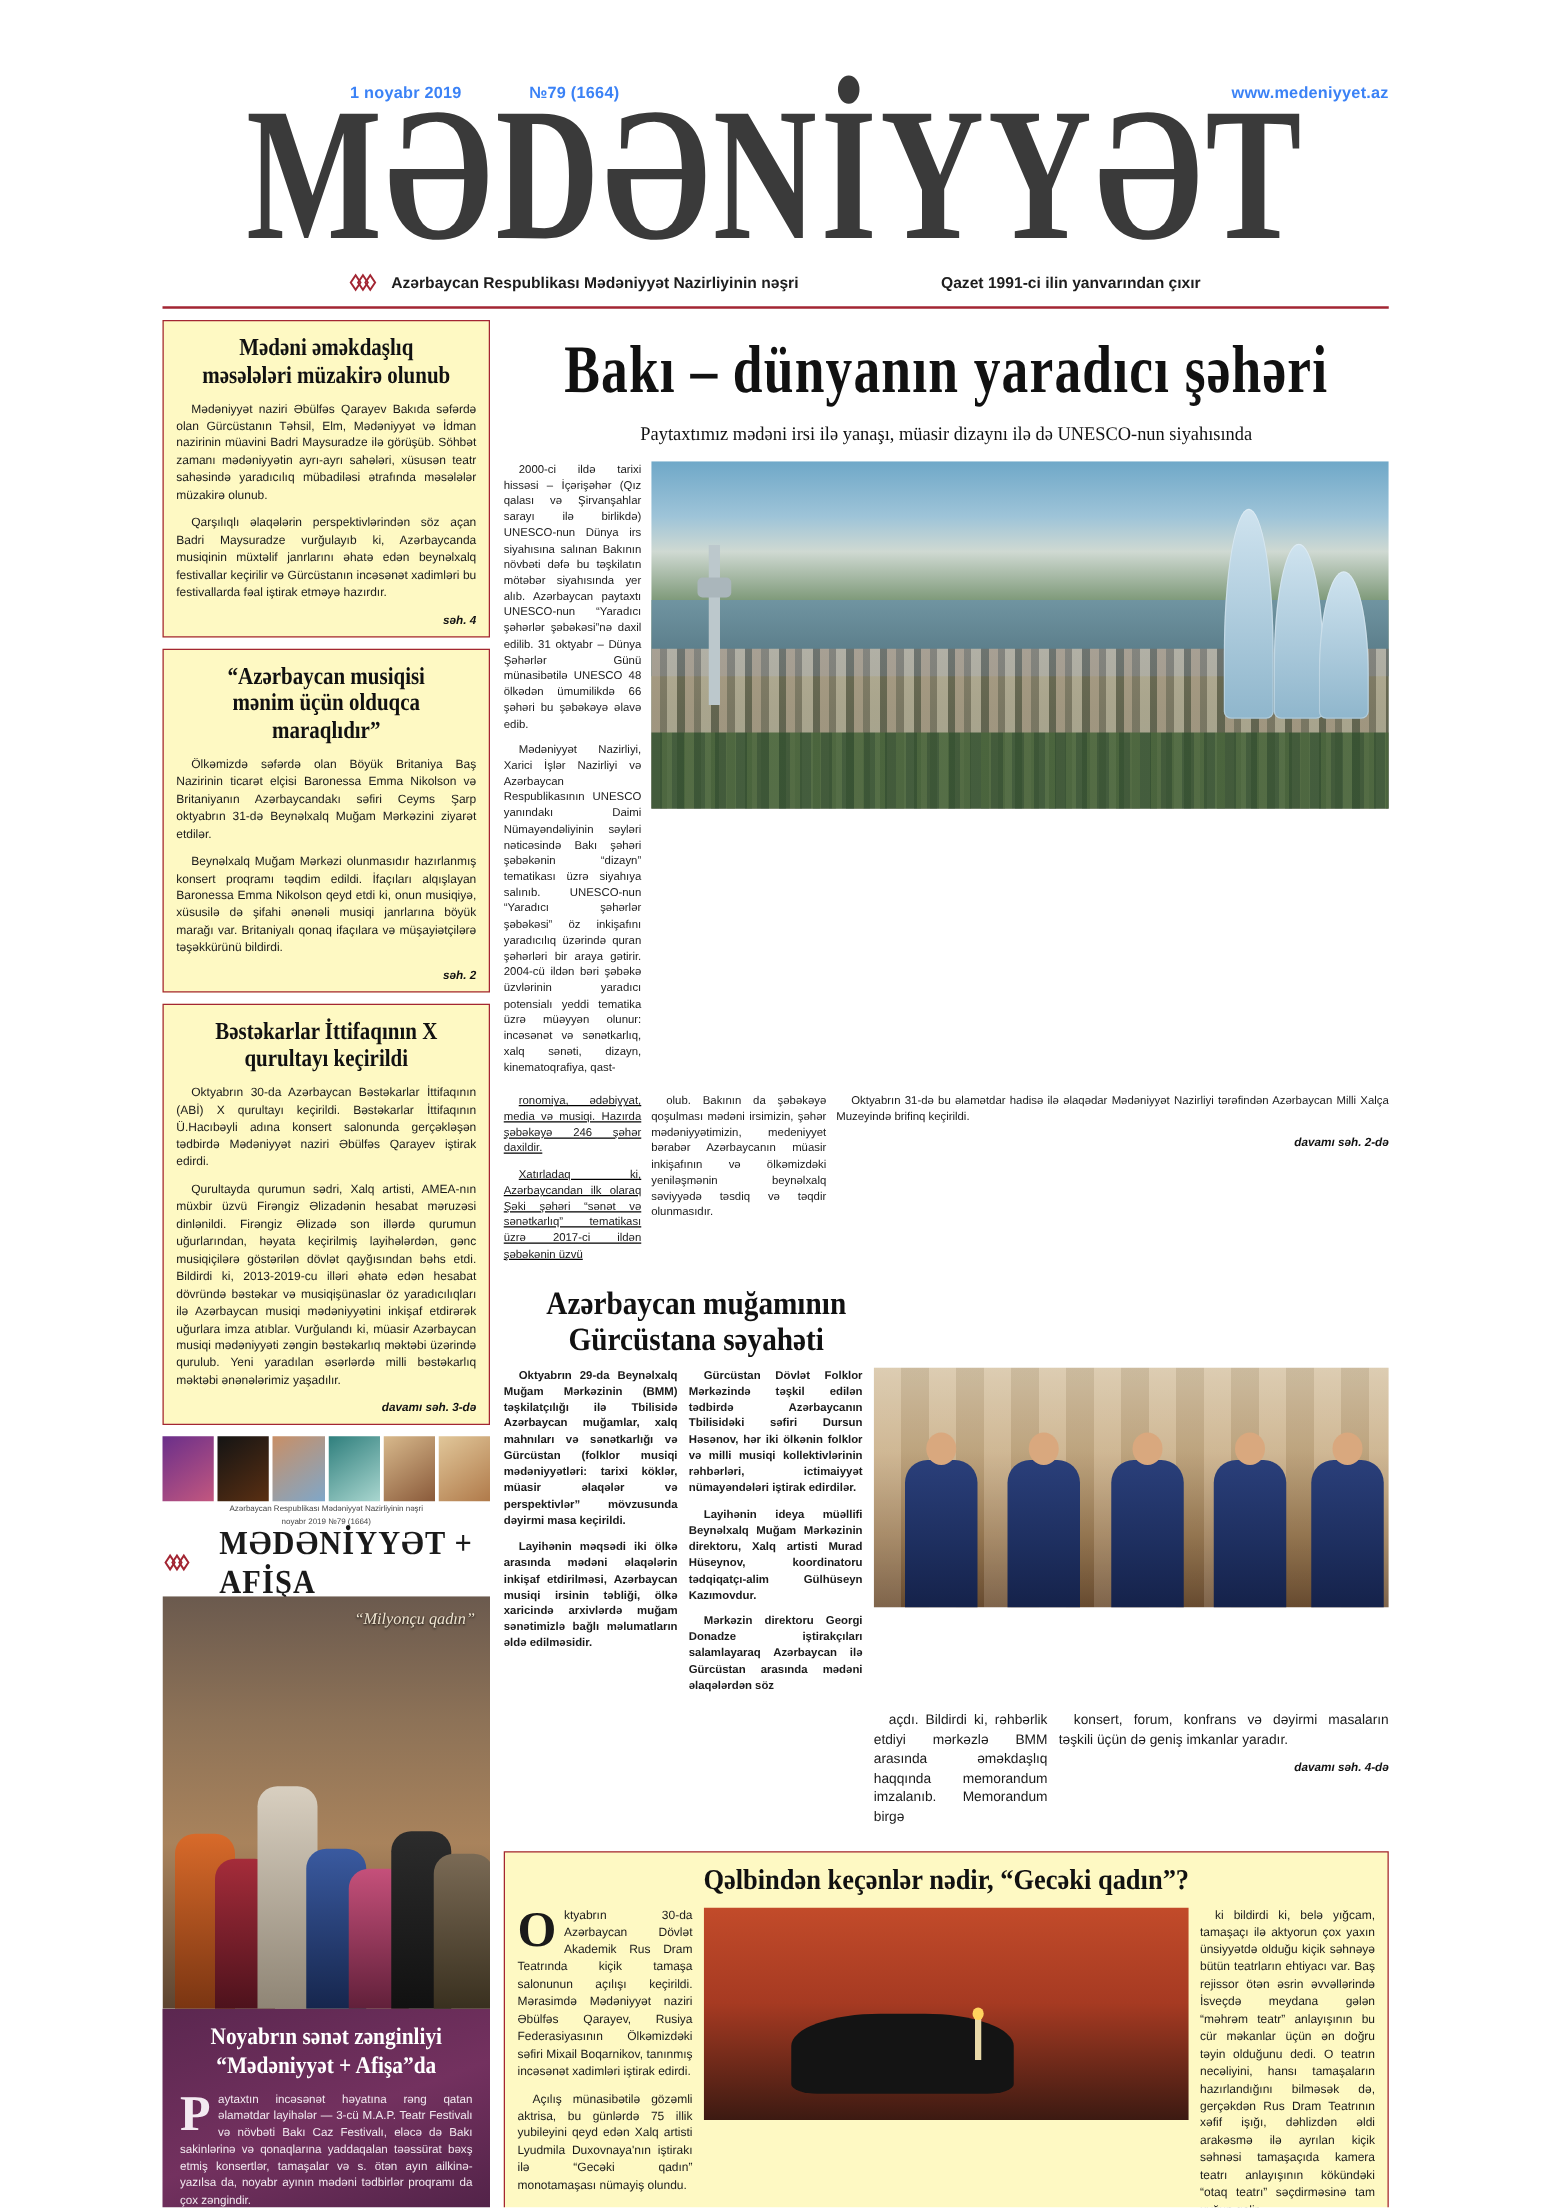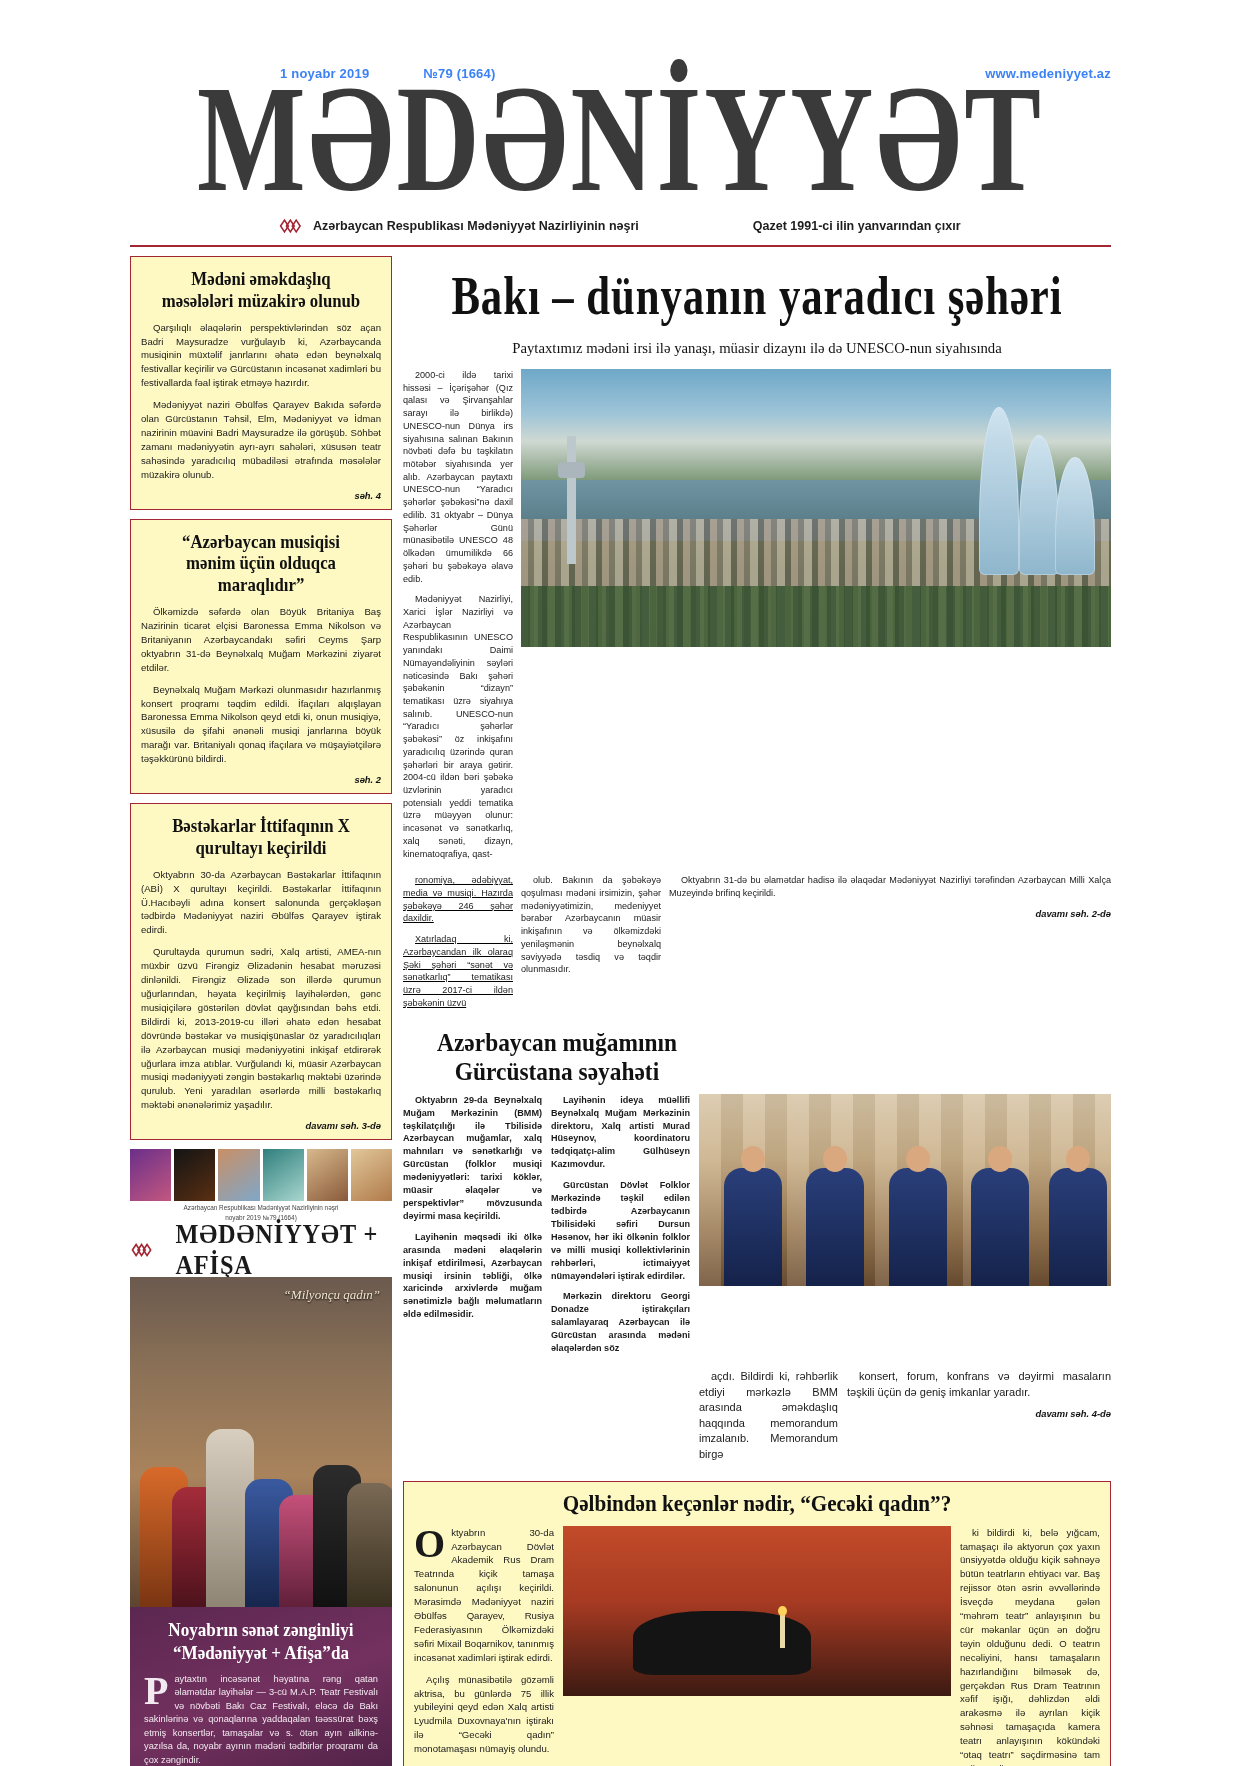--- a/index.html
+++ b/index.html
@@ -309,22 +309,22 @@
   </div>
   <div class="mh-rule"></div>
 
   <div class="body-area">
     <div class="row">
 
       <div class="colL">
 
         <div class="boxed">
           <div class="hl-serif">Mədəni əməkdaşlıq məsələləri müzakirə olunub</div>
+          <p class="bd">Mədəniyyət naziri Əbülfəs Qarayev Bakıda səfərdə olan Gürcüstanın Təhsil, Elm, Mədəniyyət və İdman nazirinin müavini Badri Maysuradze ilə görüşüb. Söhbət zamanı mədəniyyətin ayrı-ayrı sahələri, xüsusən teatr sahəsində yaradıcılıq mübadiləsi ətrafında məsələlər müzakirə olunub.</p>
           <p class="bd">Qarşılıqlı əlaqələrin perspektivlərindən söz açan Badri Maysuradze vurğulayıb ki, Azərbaycanda musiqinin müxtəlif janrlarını əhatə edən beynəlxalq festivallar keçirilir və Gürcüstanın incəsənət xadimləri bu festivallarda fəal iştirak etməyə hazırdır.</p>
-          <p class="bd">Mədəniyyət naziri Əbülfəs Qarayev Bakıda səfərdə olan Gürcüstanın Təhsil, Elm, Mədəniyyət və İdman nazirinin müavini Badri Maysuradze ilə görüşüb. Söhbət zamanı mədəniyyətin ayrı-ayrı sahələri, xüsusən teatr sahəsində yaradıcılıq mübadiləsi ətrafında məsələlər müzakirə olunub.</p>
           <p class="cont">səh. 4</p>
         </div>
 
         <div class="boxed">
           <div class="hl-serif">“Azərbaycan musiqisi mənim üçün olduqca maraqlıdır”</div>
           <p class="bd">Ölkəmizdə səfərdə olan Böyük Britaniya Baş Nazirinin ticarət elçisi Baronessa Emma Nikolson və Britaniyanın Azərbaycandakı səfiri Ceyms Şarp oktyabrın 31-də Beynəlxalq Muğam Mərkəzini ziyarət etdilər.</p>
           <p class="bd">Beynəlxalq Muğam Mərkəzi olunmasıdır hazırlanmış konsert proqramı təqdim edildi. İfaçıları alqışlayan Baronessa Emma Nikolson qeyd etdi ki, onun musiqiyə, xüsusilə də şifahi ənənəli musiqi janrlarına böyük marağı var. Britaniyalı qonaq ifaçılara və müşayiətçilərə təşəkkürünü bildirdi.</p>
           <p class="cont">səh. 2</p>
         </div>
 
@@ -418,22 +418,22 @@
         </div>
 
         <div class="mugam">
           <div class="mugam-head">Azərbaycan muğamının Gürcüstana səyahəti</div>
           <div class="mugam-cols">
             <div class="mugam-c">
               <p class="bd">Oktyabrın 29-da Beynəlxalq Muğam Mərkəzinin (BMM) təşkilatçılığı ilə Tbilisidə Azərbaycan muğamlar, xalq mahnıları və sənətkarlığı və Gürcüstan (folklor musiqi mədəniyyətləri: tarixi köklər, müasir əlaqələr və perspektivlər” mövzusunda dəyirmi masa keçirildi.</p>
               <p class="bd">Layihənin məqsədi iki ölkə arasında mədəni əlaqələrin inkişaf etdirilməsi, Azərbaycan musiqi irsinin təbliği, ölkə xaricində arxivlərdə muğam sənətimizlə bağlı məlumatların əldə edilməsidir.</p>
             </div>
             <div class="mugam-c">
+              <p class="bd">Gürcüstan Dövlət Folklor Mərkəzində təşkil edilən tədbirdə Azərbaycanın Tbilisidəki səfiri Dursun Həsənov, hər iki ölkənin folklor və milli musiqi kollektivlərinin rəhbərləri, ictimaiyyət nümayəndələri iştirak edirdilər.</p>
               <p class="bd">Layihənin ideya müəllifi Beynəlxalq Muğam Mərkəzinin direktoru, Xalq artisti Murad Hüseynov, koordinatoru tədqiqatçı-alim Gülhüseyn Kazımovdur.</p>
-              <p class="bd">Gürcüstan Dövlət Folklor Mərkəzində təşkil edilən tədbirdə Azərbaycanın Tbilisidəki səfiri Dursun Həsənov, hər iki ölkənin folklor və milli musiqi kollektivlərinin rəhbərləri, ictimaiyyət nümayəndələri iştirak edirdilər.</p>
               <p class="bd">Mərkəzin direktoru Georgi Donadze iştirakçıları salamlayaraq Azərbaycan ilə Gürcüstan arasında mədəni əlaqələrdən söz</p>
             </div>
             <div class="mugam-photo">
               <div class="ph-mugam">
                 <div class="wall"></div>
                 <div class="musician m1"></div>
                 <div class="musician m2"></div>
                 <div class="musician m3"></div>
                 <div class="musician m4"></div>
                 <div class="musician m5"></div>

